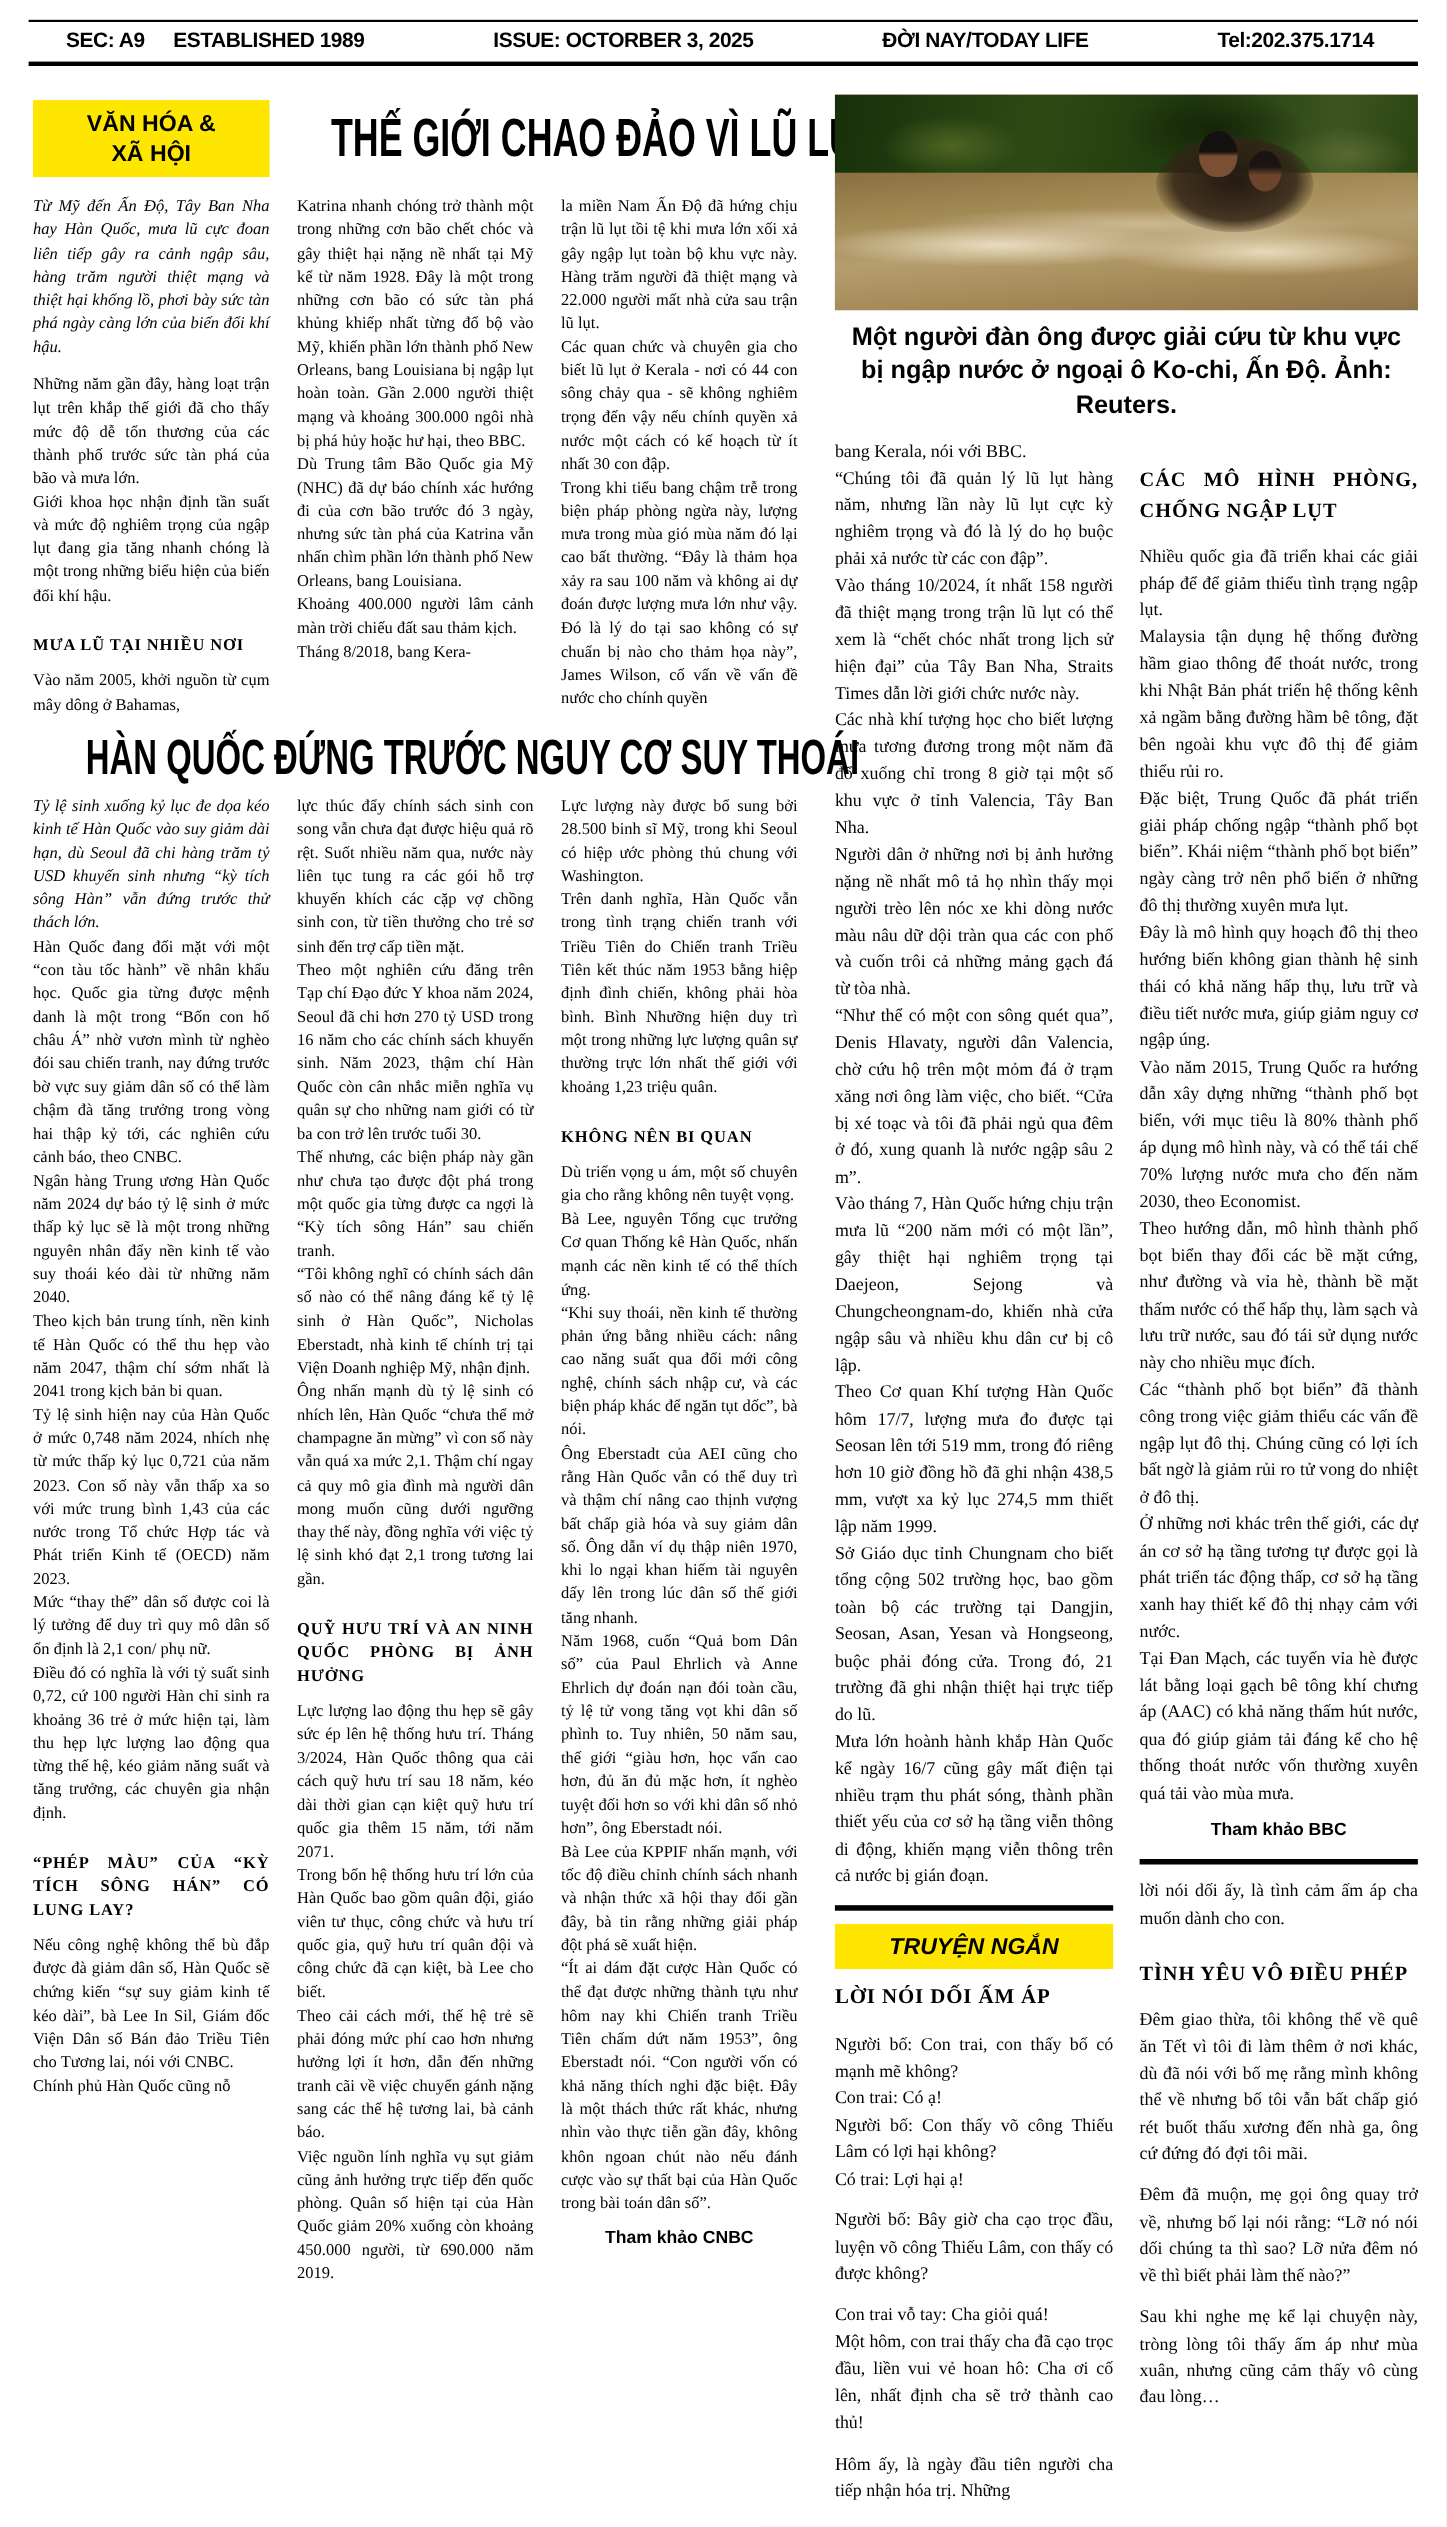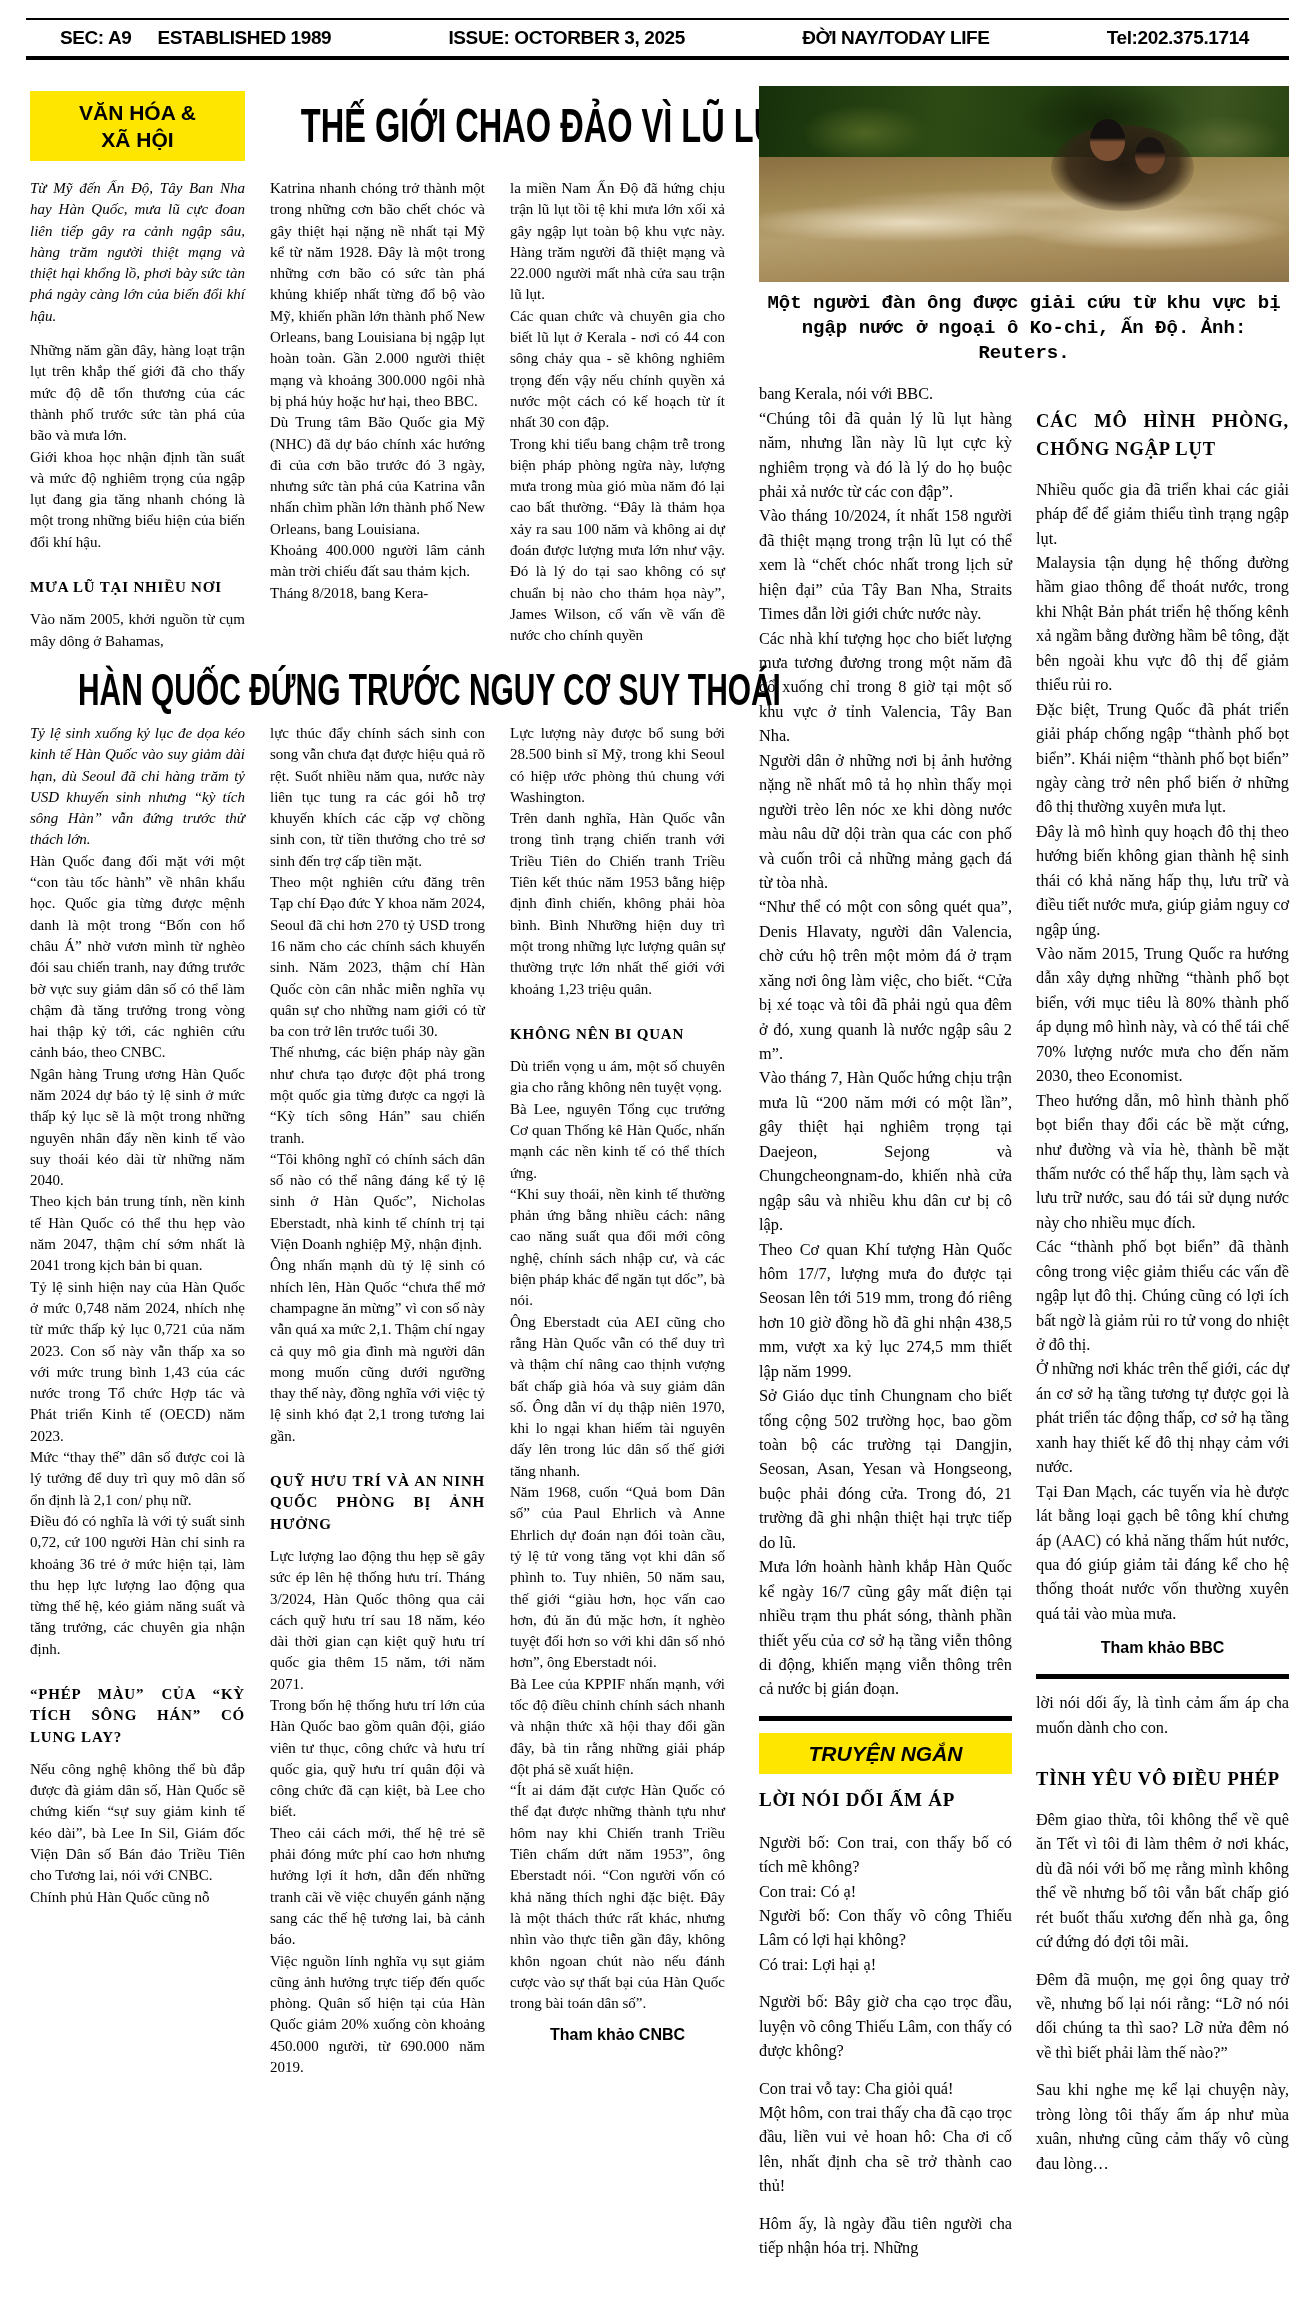--- a/index.html
+++ b/index.html
@@ -55,21 +55,21 @@
   .ph-foam{position:absolute;left:0;right:0;top:52%;height:32%;filter:blur(1px);
      background:radial-gradient(ellipse 45% 45% at 28% 55%, rgba(236,224,197,.95), transparent 70%),
                 radial-gradient(ellipse 38% 50% at 74% 65%, rgba(242,230,202,.85), transparent 70%),
                 radial-gradient(ellipse 55% 35% at 52% 25%, rgba(214,197,162,.75), transparent 70%);}
   .ph-person{position:absolute;left:55%;top:20%;width:27%;height:44%;border-radius:50%;
      background:radial-gradient(ellipse at 50% 45%, #231a11 0%, rgba(50,36,22,.85) 55%, transparent 75%);}
   .ph-head1{position:absolute;left:62.5%;top:17%;width:35px;height:42px;
      border-radius:50% 50% 46% 46%;background:linear-gradient(#141110 45%, #7a4f32 55%);}
   .ph-head2{position:absolute;left:71%;top:26%;width:30px;height:37px;border-radius:50%;
      background:linear-gradient(#1a1512 40%, #6d452c 60%);}
-  .caption{font-family:Liberation Mono, monospace;font-weight:bold;font-size:19px;
+  .caption{font-family:Liberation Sans, sans-serif;font-weight:bold;font-size:23px;
            line-height:1.32;text-align:center;margin:9px 6px 16px;}
   
   .kicker2{margin:2px 0 12px;padding:7px 2px;font-style:italic;}
   .story-title{font-weight:bold;font-size:19px;letter-spacing:0.8px;margin:2px 0 16px;}
 </style>
 </head>
 <body>
 
 <div class="page">
 
@@ -191,21 +191,21 @@
               <div class="p">“Như thể có một con sông quét qua”, Denis Hlavaty, người dân Valencia, chờ cứu hộ trên một mỏm đá ở trạm xăng nơi ông làm việc, cho biết. “Cửa bị xé toạc và tôi đã phải ngủ qua đêm ở đó, xung quanh là nước ngập sâu 2 m”.</div>
               <div class="p">Vào tháng 7, Hàn Quốc hứng chịu trận mưa lũ “200 năm mới có một lần”, gây thiệt hại nghiêm trọng tại Daejeon, Sejong và Chungcheongnam-do, khiến nhà cửa ngập sâu và nhiều khu dân cư bị cô lập.</div>
               <div class="p">Theo Cơ quan Khí tượng Hàn Quốc hôm 17/7, lượng mưa đo được tại Seosan lên tới 519 mm, trong đó riêng hơn 10 giờ đồng hồ đã ghi nhận 438,5 mm, vượt xa kỷ lục 274,5 mm thiết lập năm 1999.</div>
               <div class="p">Sở Giáo dục tỉnh Chungnam cho biết tổng cộng 502 trường học, bao gồm toàn bộ các trường tại Dangjin, Seosan, Asan, Yesan và Hongseong, buộc phải đóng cửa. Trong đó, 21 trường đã ghi nhận thiệt hại trực tiếp do lũ.</div>
               <div class="p">Mưa lớn hoành hành khắp Hàn Quốc kể ngày 16/7 cũng gây mất điện tại nhiều trạm thu phát sóng, thành phần thiết yếu của cơ sở hạ tầng viễn thông di động, khiến mạng viễn thông trên cả nước bị gián đoạn.</div>
             </div>
           <div class="divider"></div>
           <div class="kicker kicker2">TRUYỆN NGẮN</div>
           <div class="story-title">LỜI NÓI DỐI ẤM ÁP</div>
           <div>
-              <div class="p">Người bố: Con trai, con thấy bố có tích mẽ không?</div>
+              <div class="p">Người bố: Con trai, con thấy bố có mạnh mẽ không?</div>
               <div class="p">Con trai: Có ạ!</div>
               <div class="p">Người bố: Con thấy võ công Thiếu Lâm có lợi hại không?</div>
               <div class="p">Có trai: Lợi hại ạ!</div>
               <div class="p gap">Người bố: Bây giờ cha cạo trọc đầu, luyện võ công Thiếu Lâm, con thấy có được không?</div>
               <div class="p gap">Con trai vỗ tay: Cha giỏi quá!</div>
               <div class="p">Một hôm, con trai thấy cha đã cạo trọc đầu, liền vui vẻ hoan hô: Cha ơi cố lên, nhất định cha sẽ trở thành cao thủ!</div>
               <div class="p gap">Hôm ấy, là ngày đầu tiên người cha tiếp nhận hóa trị. Những</div>
             </div>
         </div>
 

